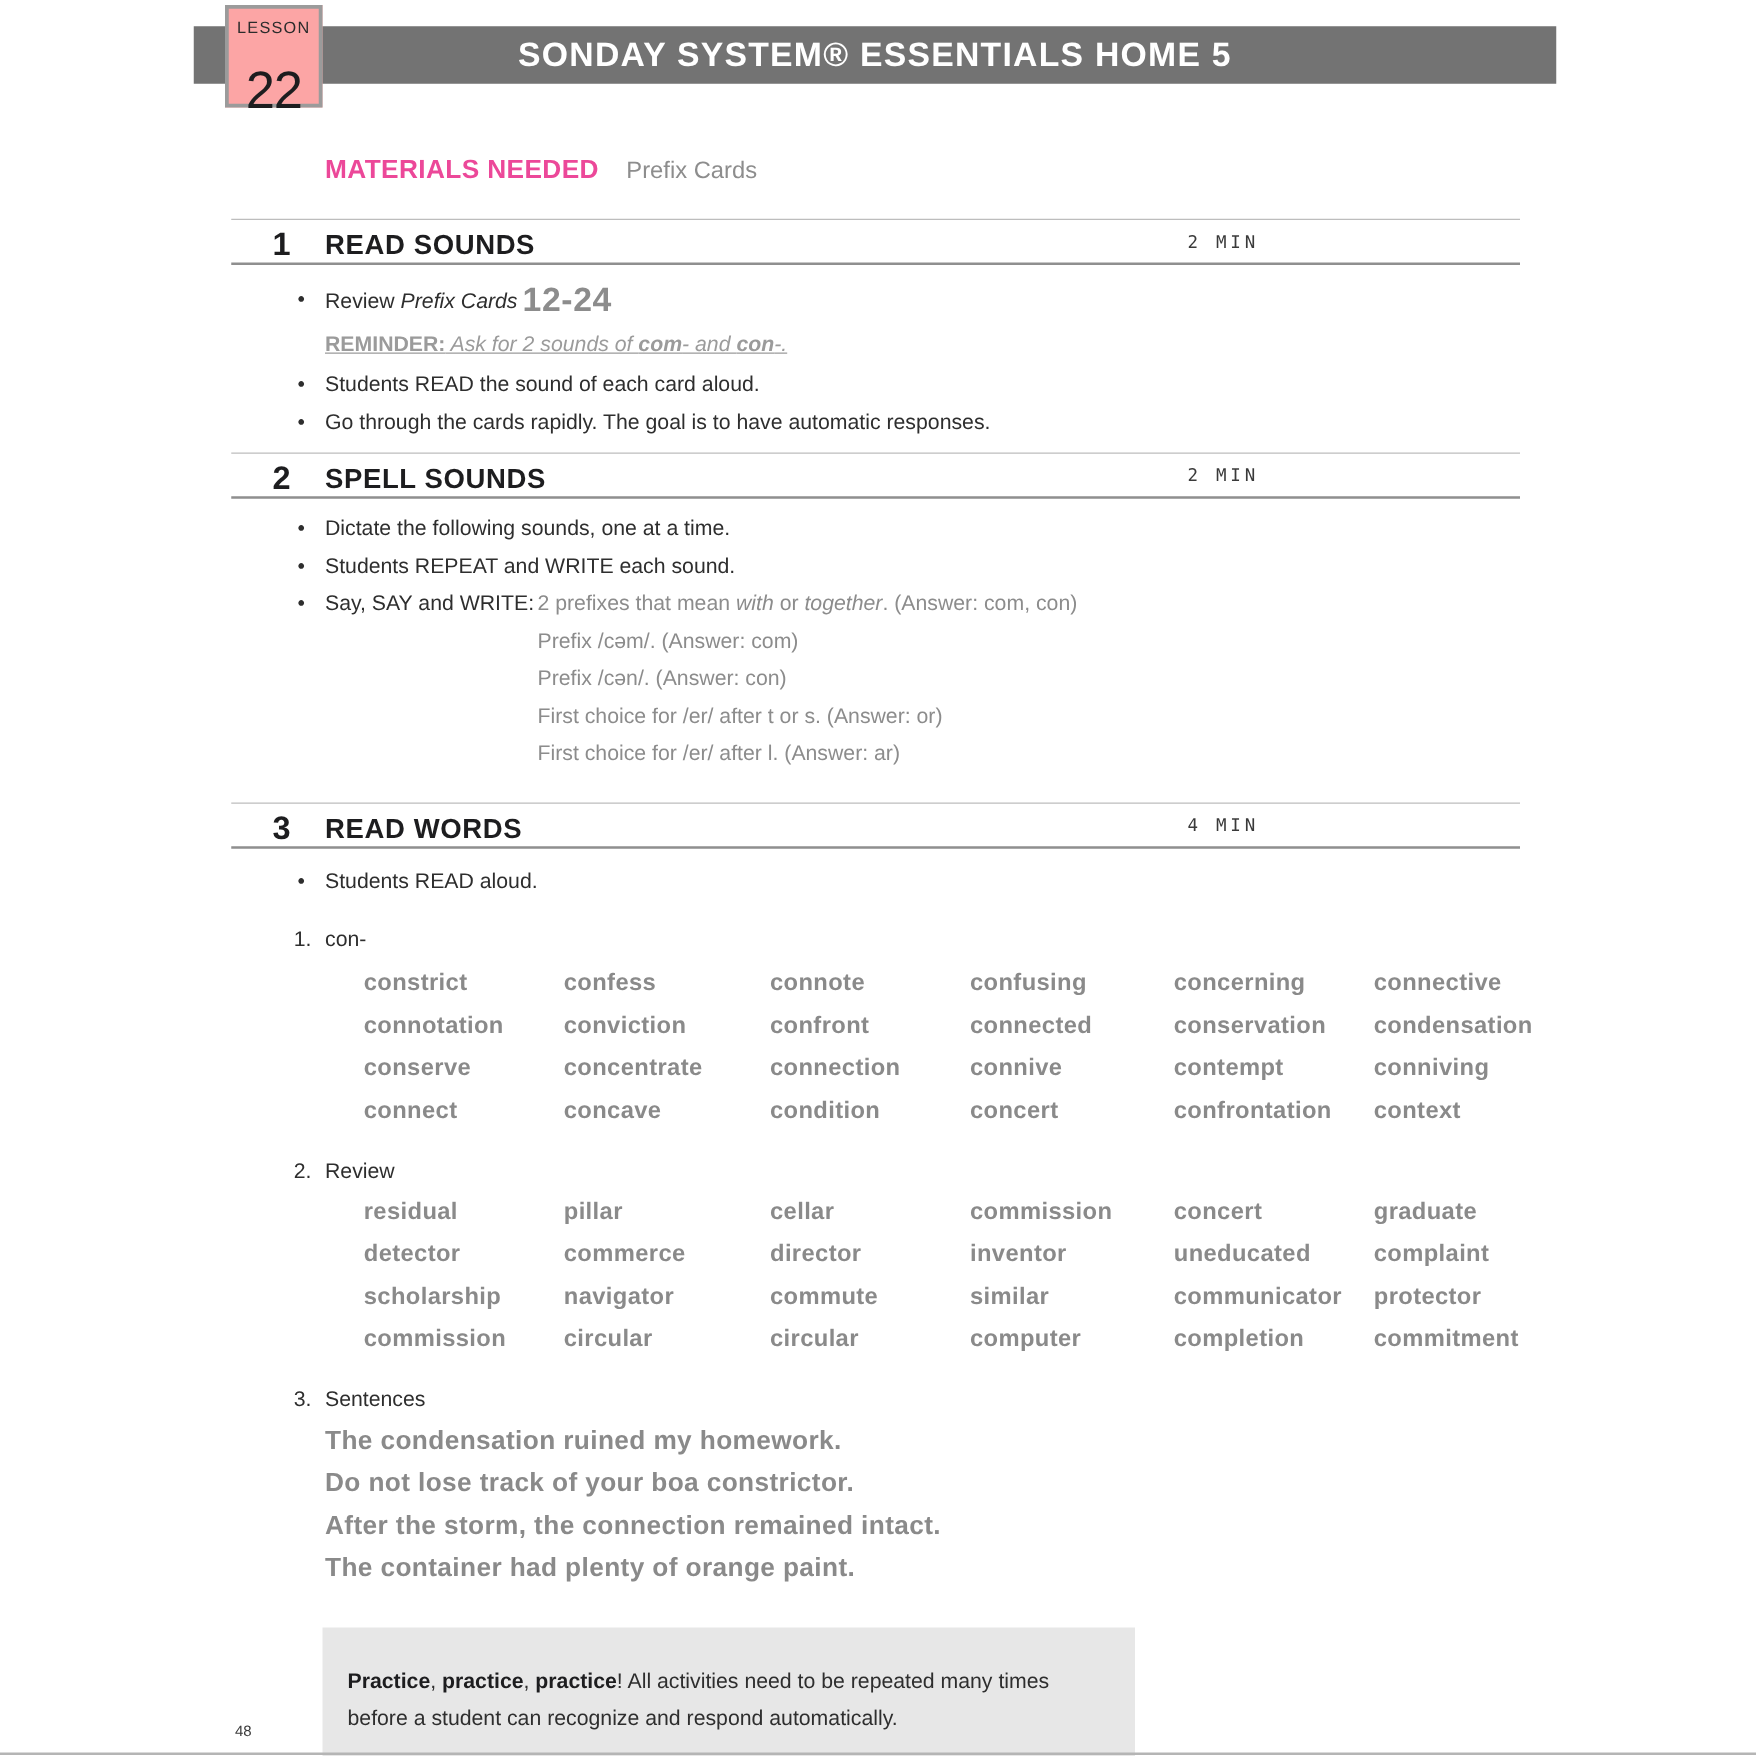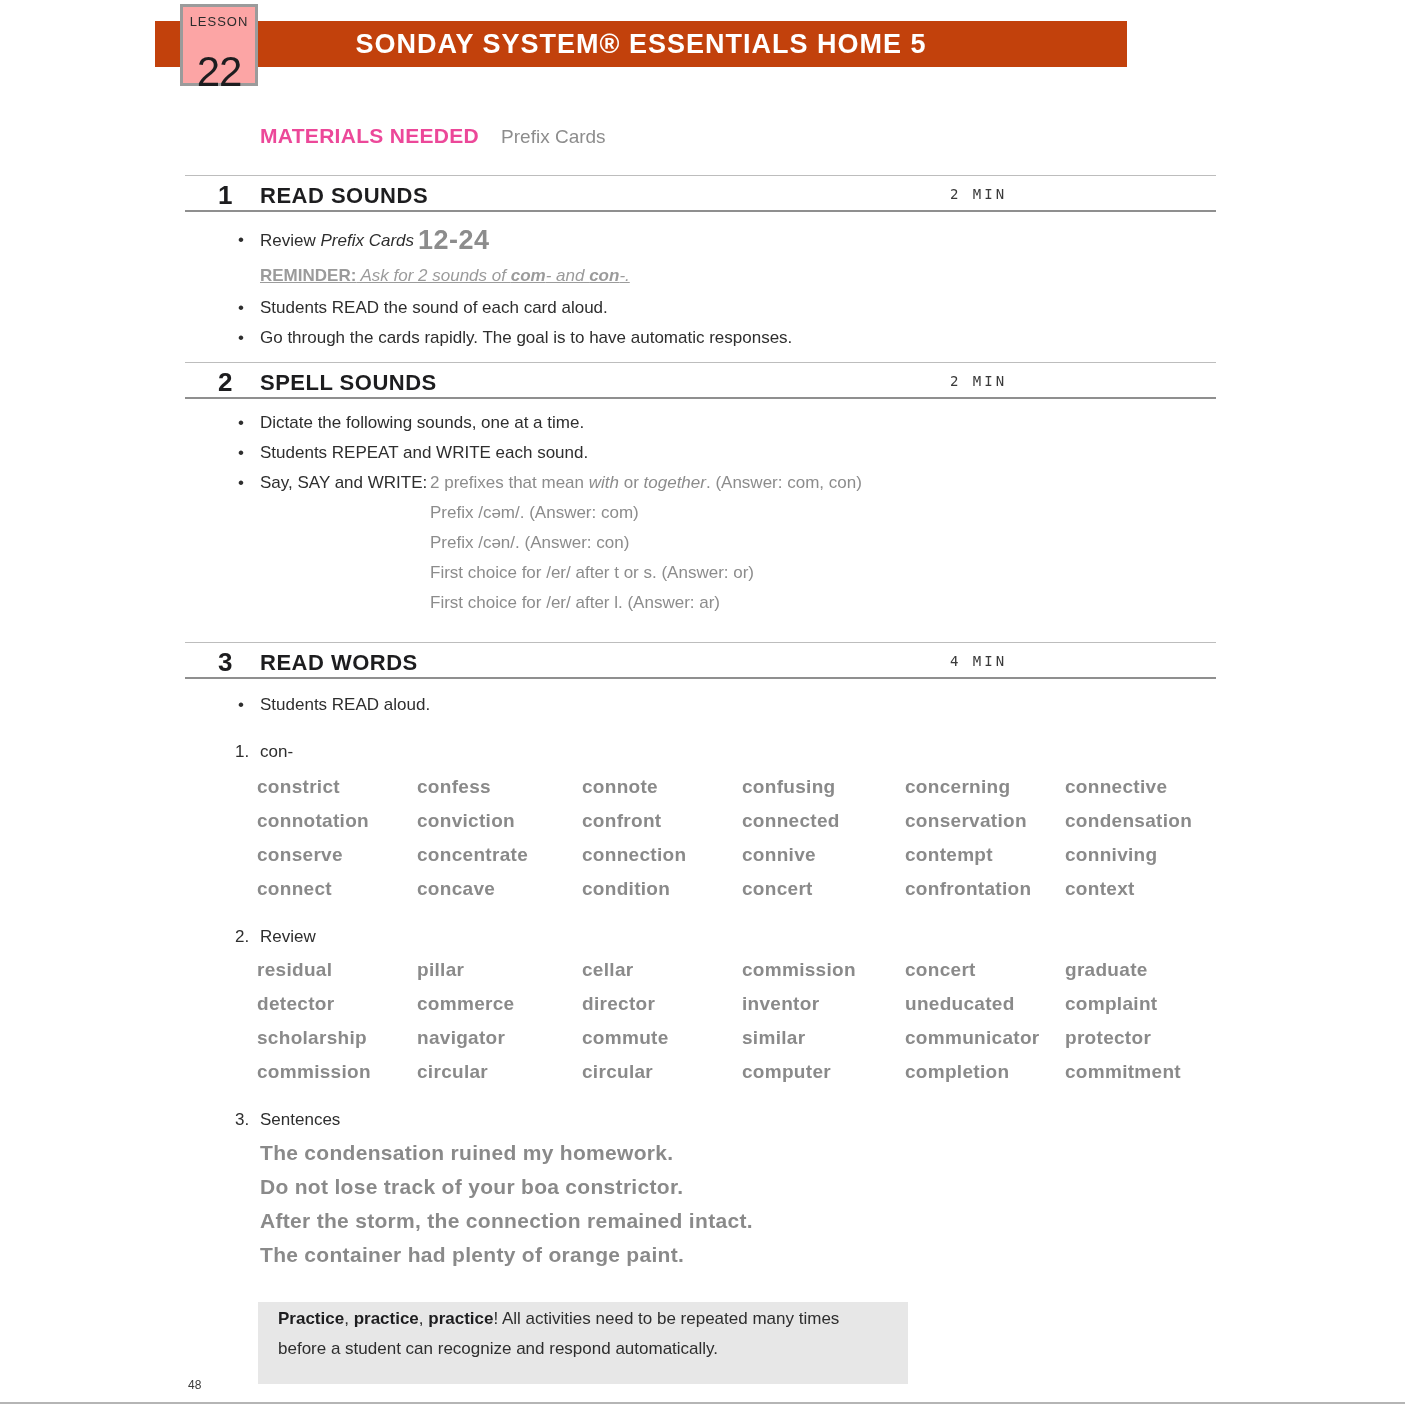--- a/index.html
+++ b/index.html
@@ -5,22 +5,22 @@
   * { margin:0; padding:0; box-sizing:border-box; }
   html,body { background:#ffffff; }
   body {
     width:1405px; height:1405px; position:relative;
     font-family:"Liberation Sans", sans-serif;
     color:#2e2e2e; overflow:hidden;
   }
 
   
   .top-bar {
-    position:absolute; left:155px; top:21px; width:972px; height:46px;
-    background:#c2410c; display:flex; align-items:center; justify-content:center;
+    position:absolute; left:155px; top:21px; width:1090px; height:46px;
+    background:#737373; display:flex; align-items:center; justify-content:center;
   }
   .top-bar-title {
     color:#ffffff; font-weight:bold; font-size:27px; letter-spacing:1px;
     white-space:nowrap;
   }
   .lesson-badge {
     position:absolute; left:180px; top:4px; width:78px; height:82px;
     background:#fca5a5; border:3px solid #9b9b9b; z-index:2;
     display:flex; flex-direction:column; align-items:center;gap:22px;
   }
@@ -71,33 +71,33 @@
 
   .prompt-line { position:absolute; left:245px; top:0; white-space:nowrap; color:#8c8c8c; font-size:17px; }
   .dictation { padding-left:245px; font-size:17px; line-height:30px; color:#8c8c8c; }
   .dictation div { white-space:nowrap; }
 
   .list-head { position:relative; font-size:17px; color:#2e2e2e; line-height:24px; }
   .list-num { position:absolute; left:50px; }
   .list-label { position:absolute; left:75px; }
 
   .word-grid {
-    margin-left:72px; display:grid;
+    margin-left:106px; display:grid;
     grid-template-columns:160px 165px 160px 163px 160px auto;
     font-weight:bold; font-size:19px; color:#8a8a8a; letter-spacing:0.3px;
     line-height:34px;
   }
   .word-grid span { white-space:nowrap; }
 
   .sentences { margin-left:75px; font-weight:bold; font-size:21px; color:#8a8a8a; line-height:34px; letter-spacing:0.3px; }
 
   
   .practice-box {
     position:absolute; left:258px; top:1302px; width:650px; min-height:82px;
-    background:#e7e7e7; padding:2px 20px 16px 20px;
+    background:#e7e7e7; padding:28px 20px 16px 20px;
     font-size:17px; line-height:30px; color:#2e2e2e;
   }
   .practice-box b { color:#1d1d1f; }
 
   .page-number { position:absolute; left:188px; top:1378px; font-size:12px; color:#3a3a3a; }
   .bottom-edge { position:absolute; left:0; top:1402px; width:1405px; height:2px; background:#b5b5b5; }
 </style>
 </head>
 <body>
 

